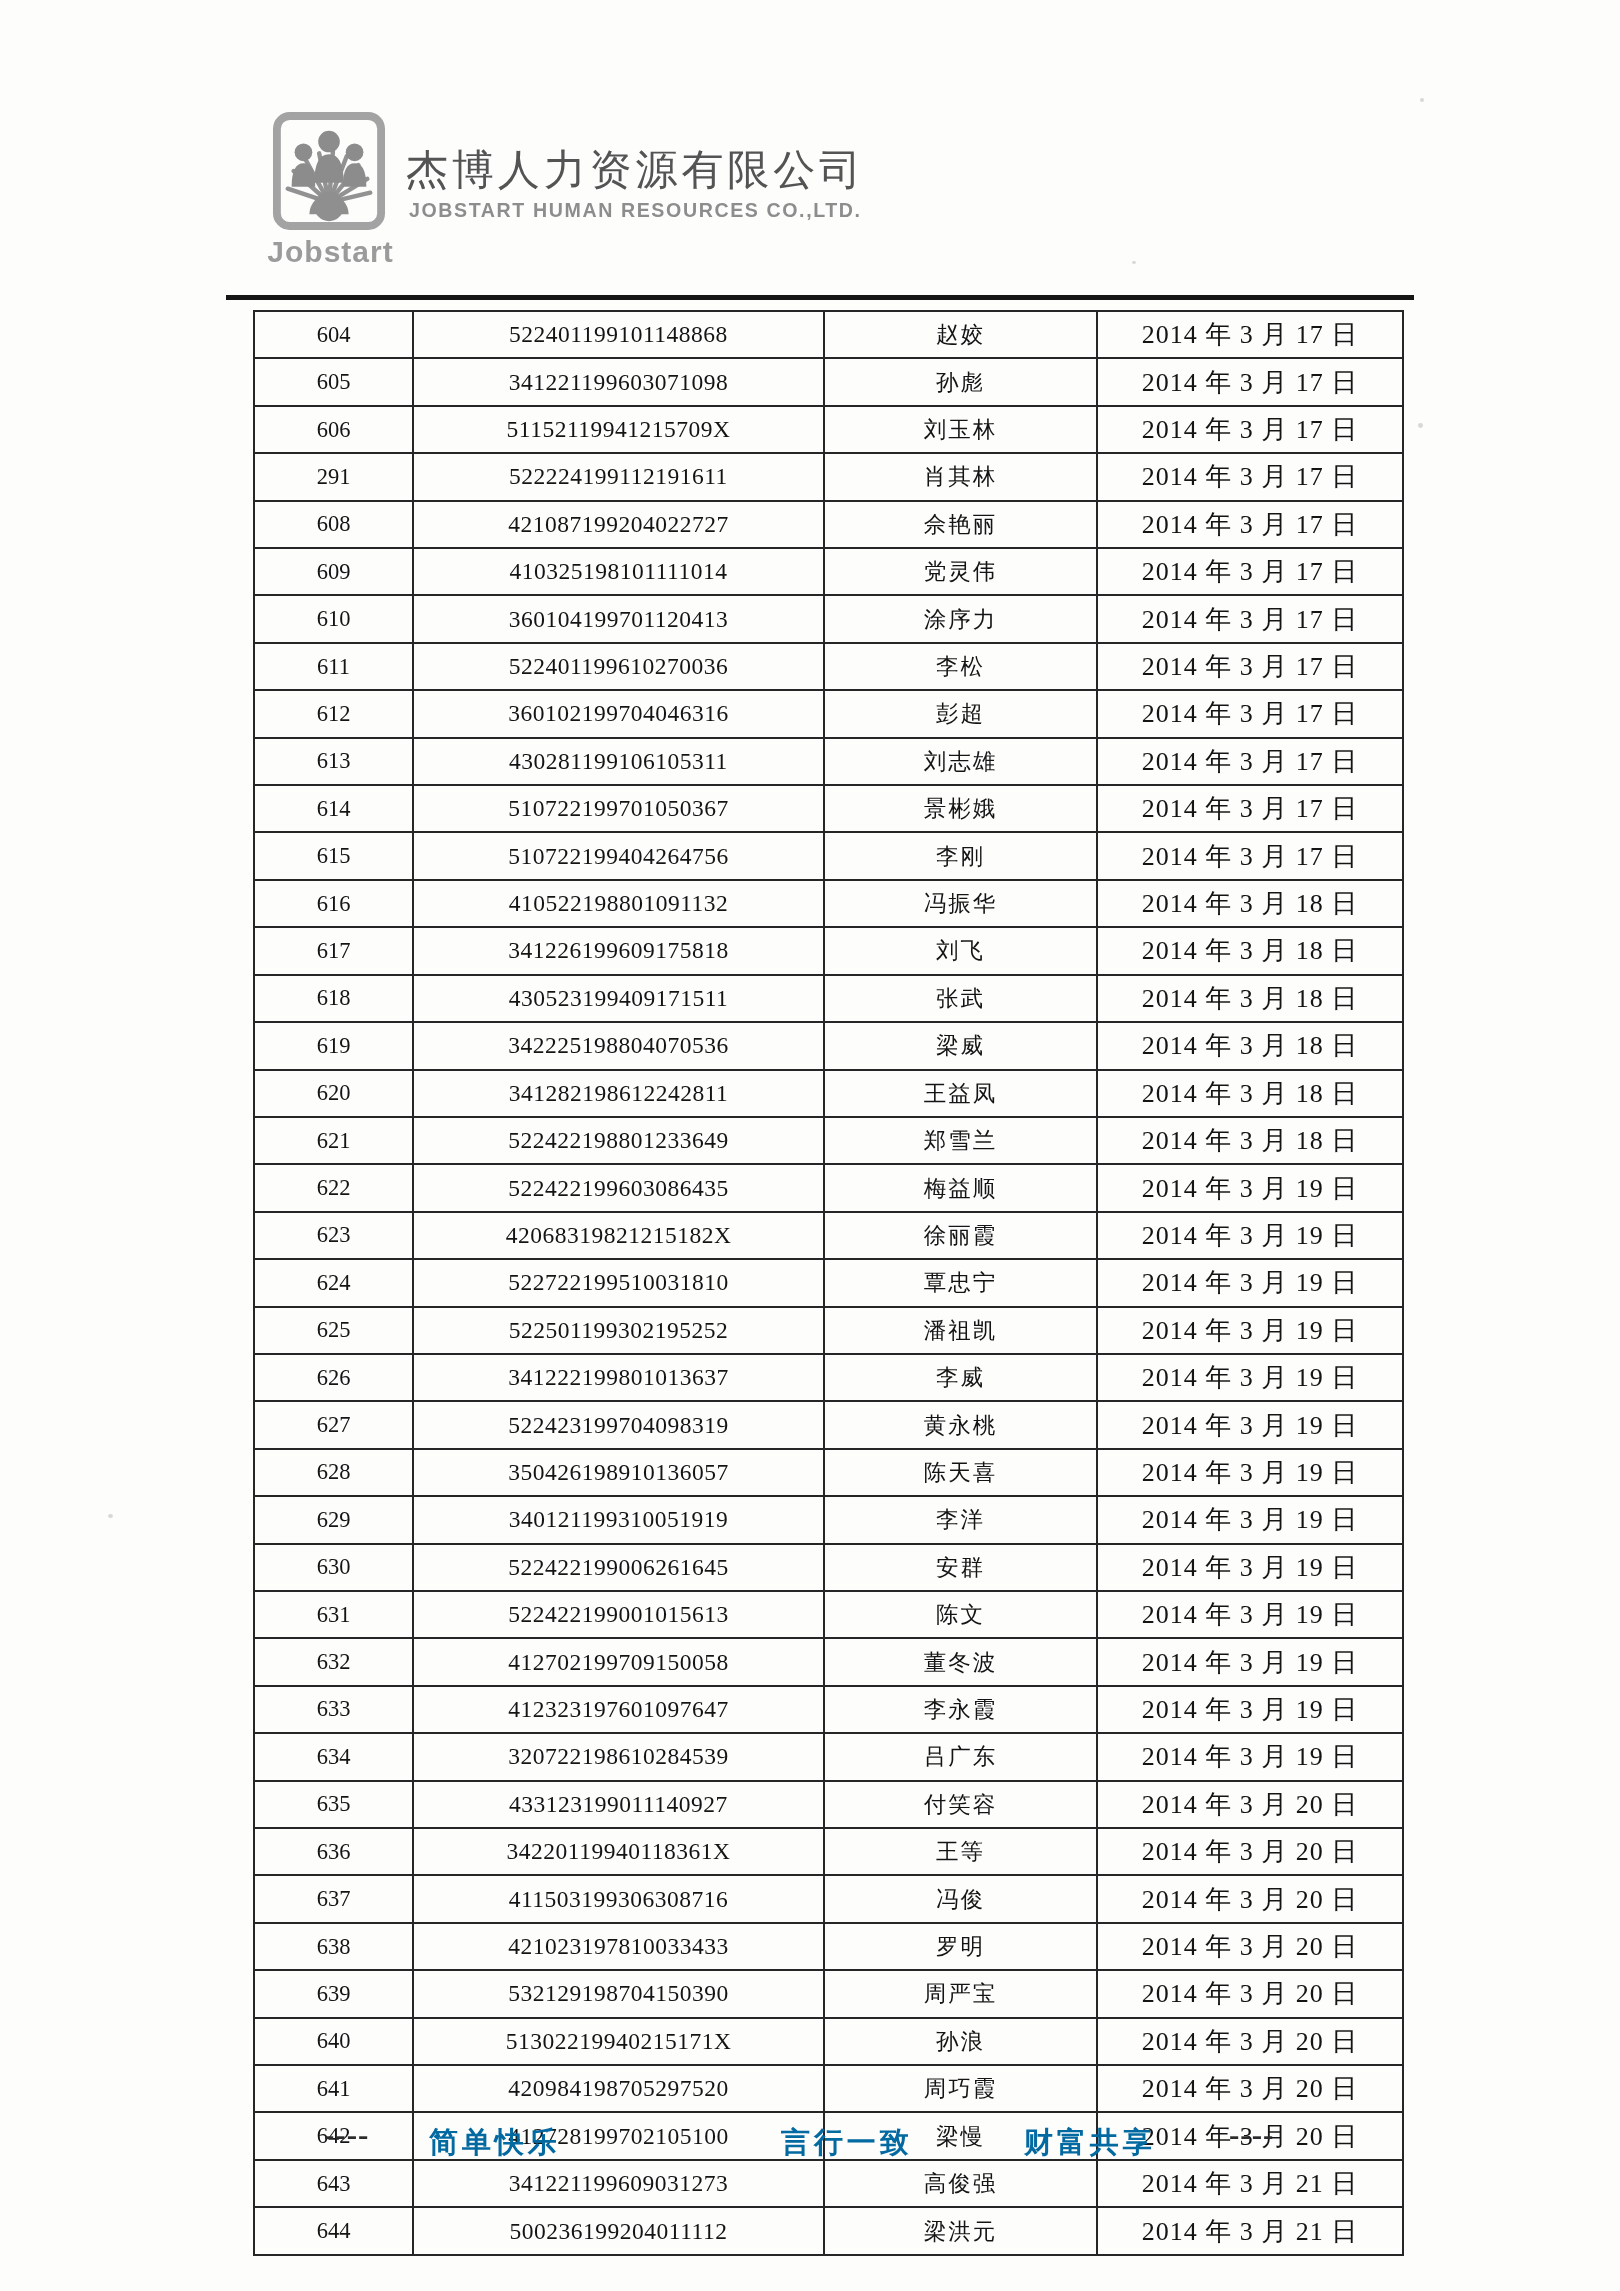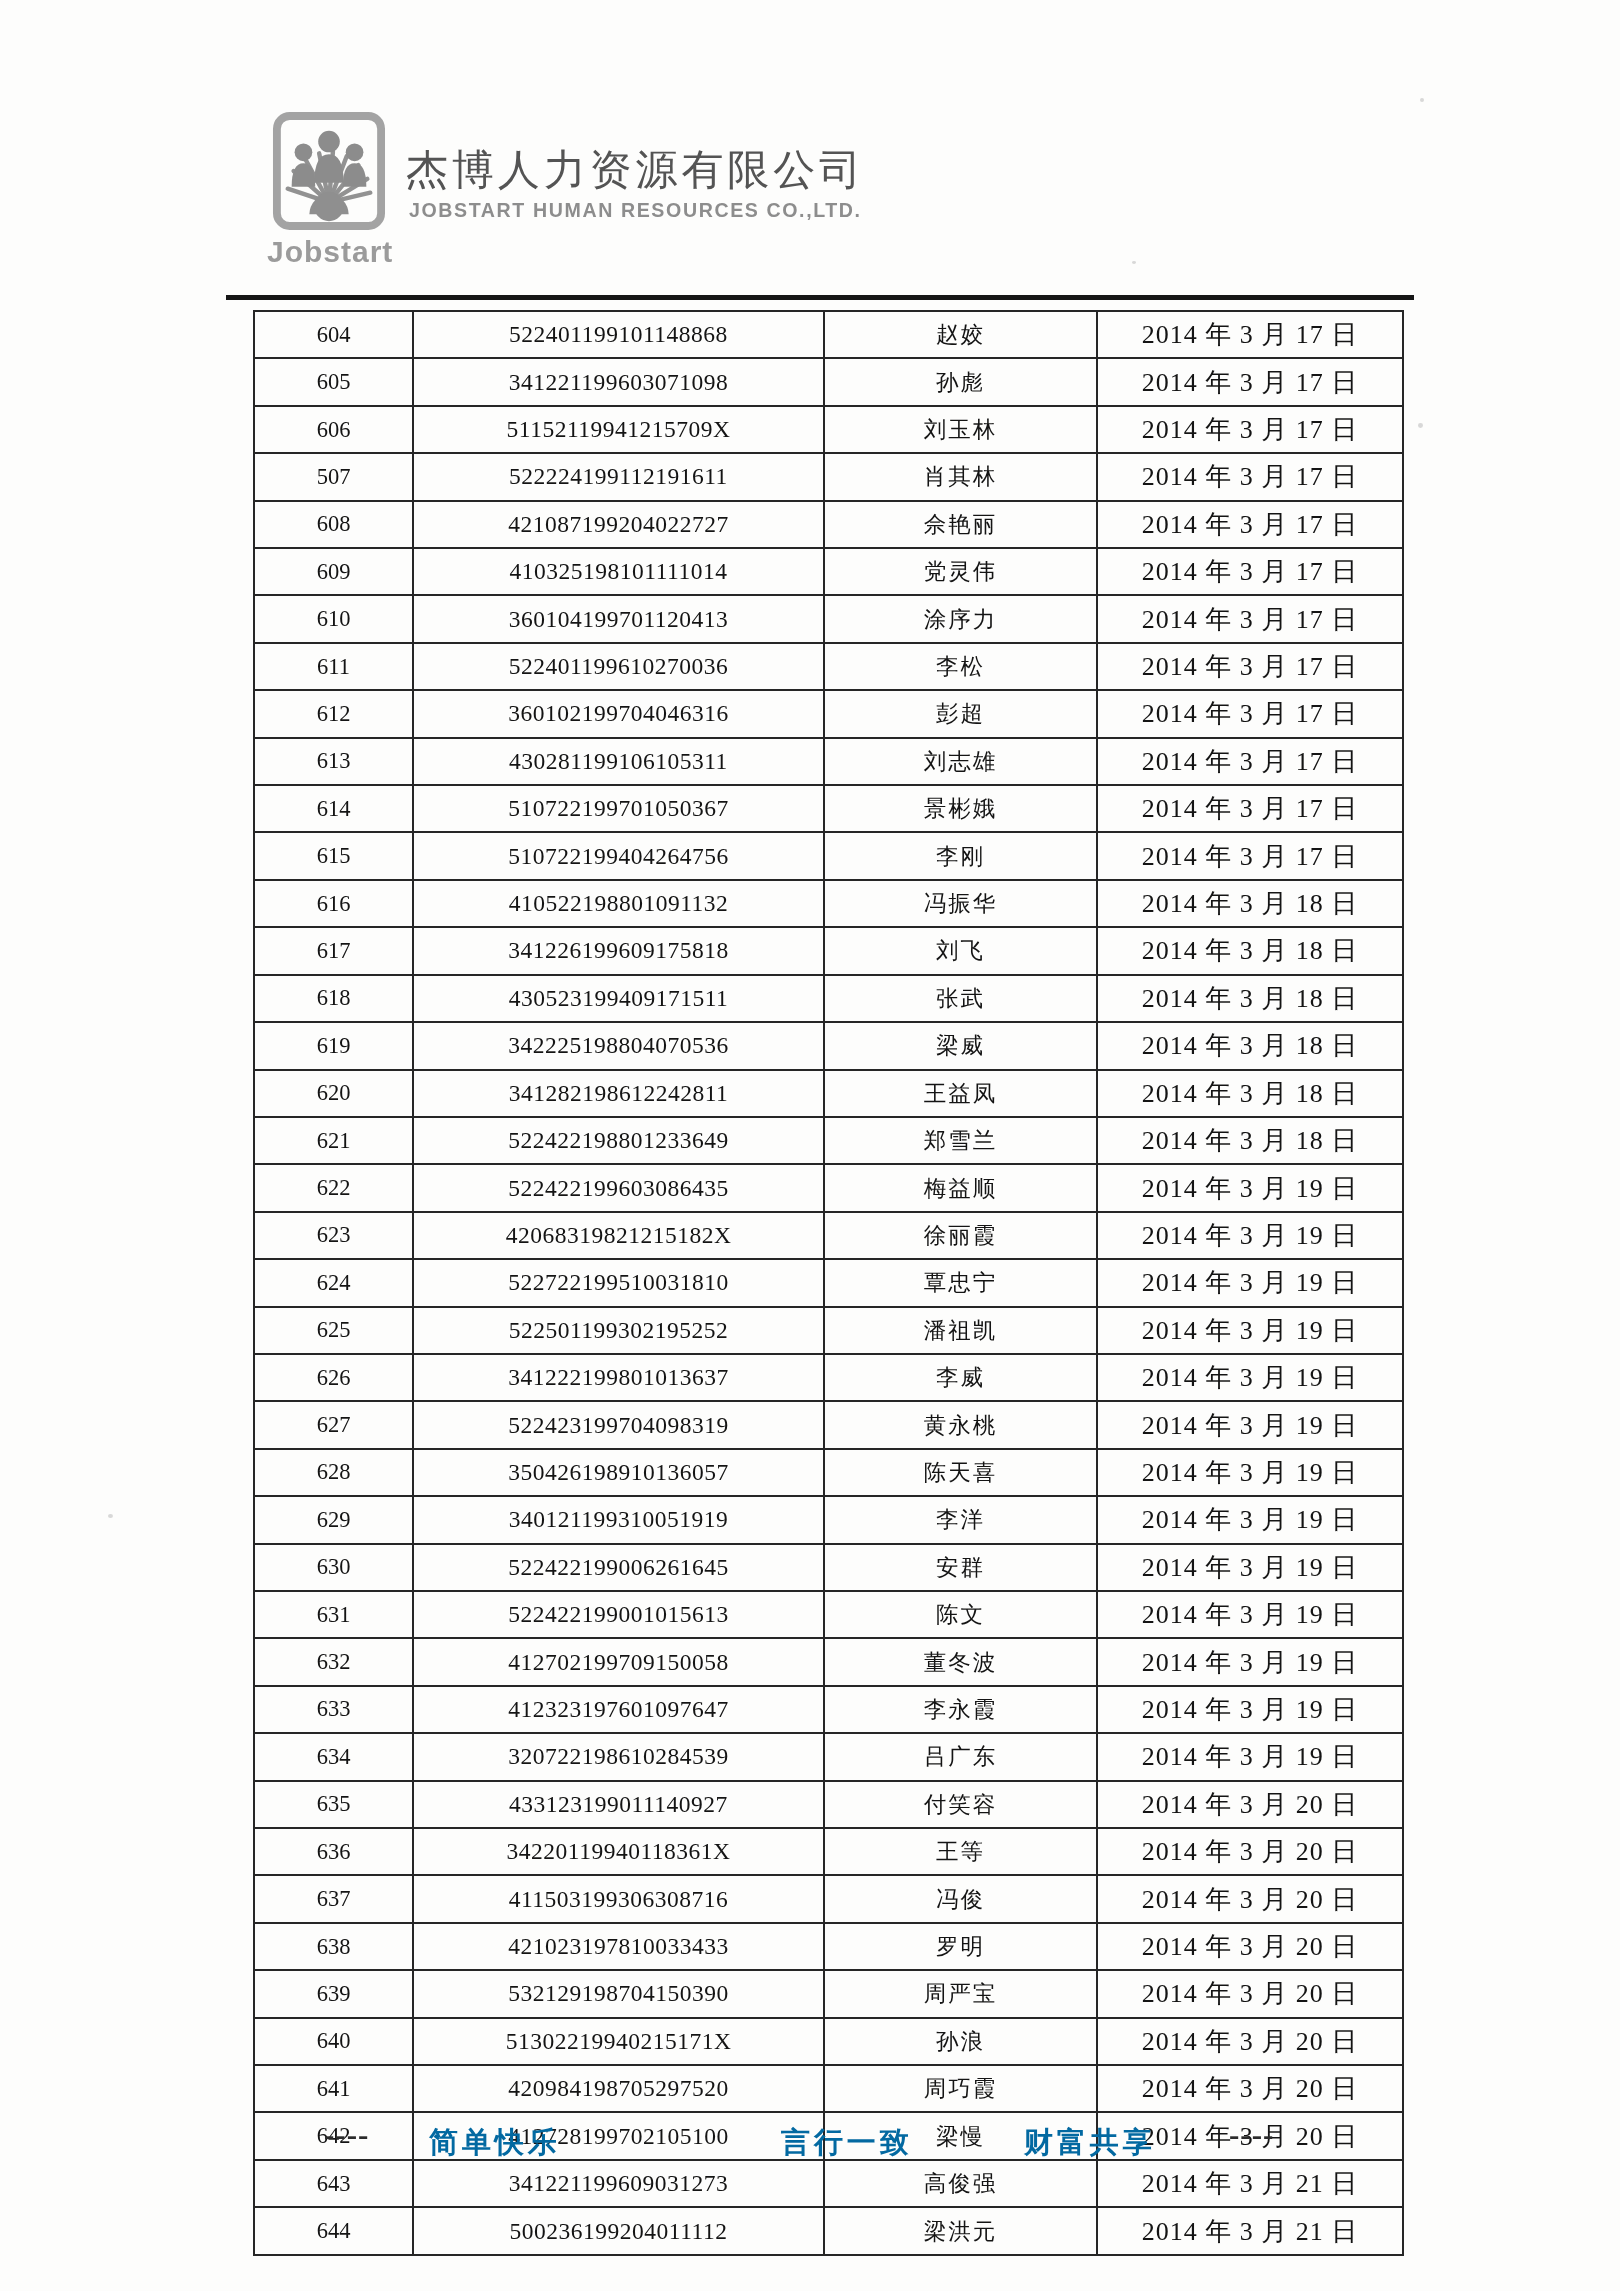--- a/index.html
+++ b/index.html
@@ -10,21 +10,21 @@
     font-family:"Liberation Serif","DejaVu Serif",serif;
     color:#1c1c1c;
     overflow:hidden;
   }
   
   .logo-box{position:absolute;left:272px;top:112px;width:114px;height:120px;}
   .logo-label{
     position:absolute;left:267px;top:235px;width:127px;
     font-family:"Liberation Sans","DejaVu Sans",sans-serif;
     font-weight:bold;font-size:30px;color:#9b9b9b;letter-spacing:1px;
-    text-align:left;
+    text-align:center;
   }
   .company-cn{
     position:absolute;left:406px;top:142px;
     font-size:42px;color:#545454;letter-spacing:3.9px;
     font-weight:500;white-space:nowrap;
   }
   .company-en{
     position:absolute;left:409px;top:199px;
     font-family:"Liberation Sans","DejaVu Sans",sans-serif;
     font-weight:bold;font-size:19.6px;color:#8d8d8d;letter-spacing:1.6px;
@@ -123,21 +123,21 @@
       </tr>
 
       <tr>
         <td class="c-no">606</td>
         <td class="c-id">51152119941215709X</td>
         <td class="c-name">刘玉林</td>
         <td class="c-date">2014 年 3 月 17 日</td>
       </tr>
 
       <tr>
-        <td class="c-no">507</td>
+        <td class="c-no">291</td>
         <td class="c-id">522224199112191611</td>
         <td class="c-name">肖其林</td>
         <td class="c-date">2014 年 3 月 17 日</td>
       </tr>
 
       <tr>
         <td class="c-no">608</td>
         <td class="c-id">421087199204022727</td>
         <td class="c-name">佘艳丽</td>
         <td class="c-date">2014 年 3 月 17 日</td>

